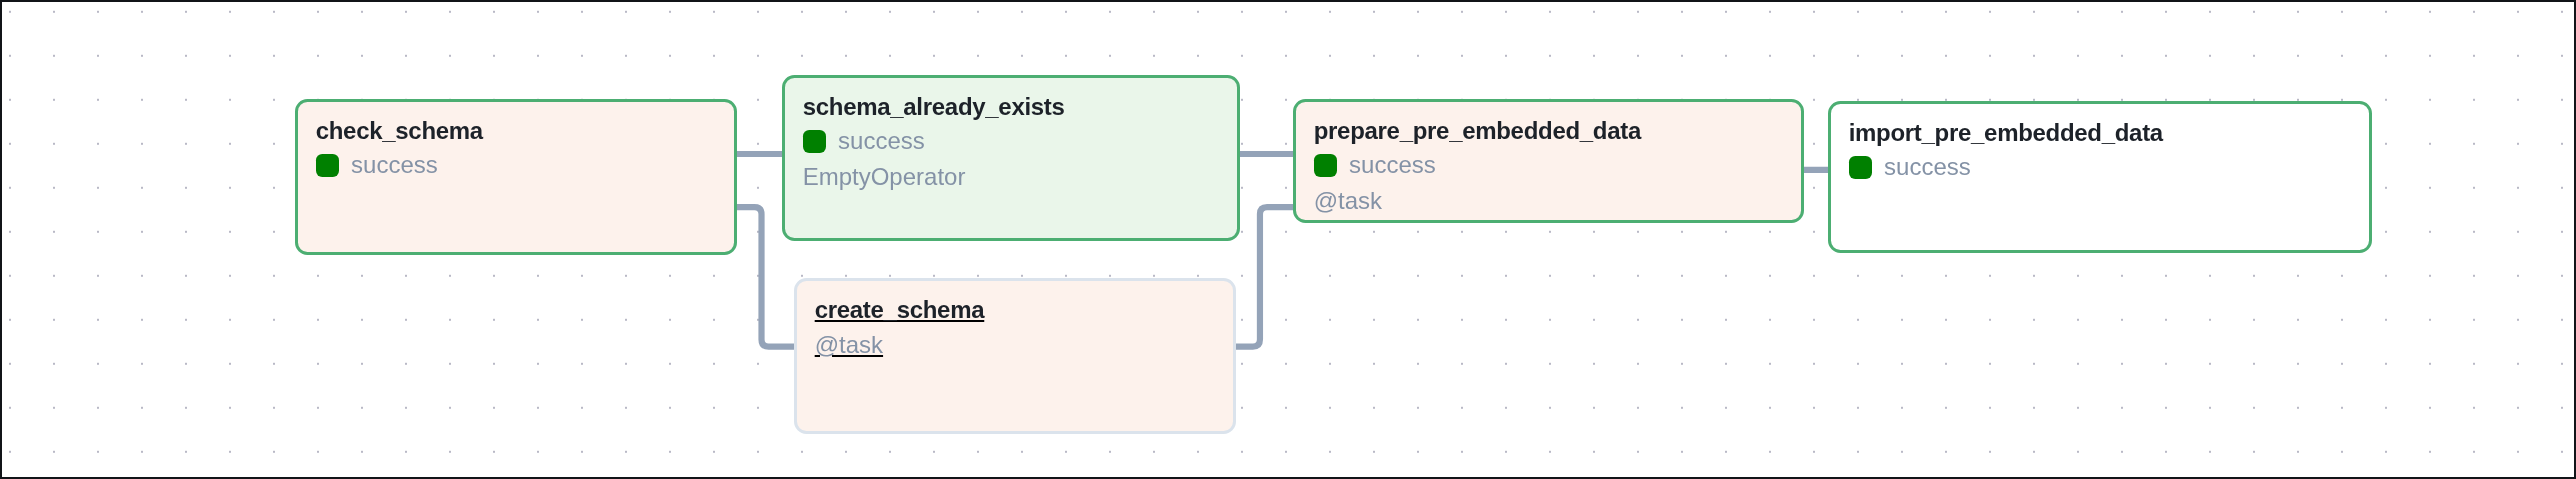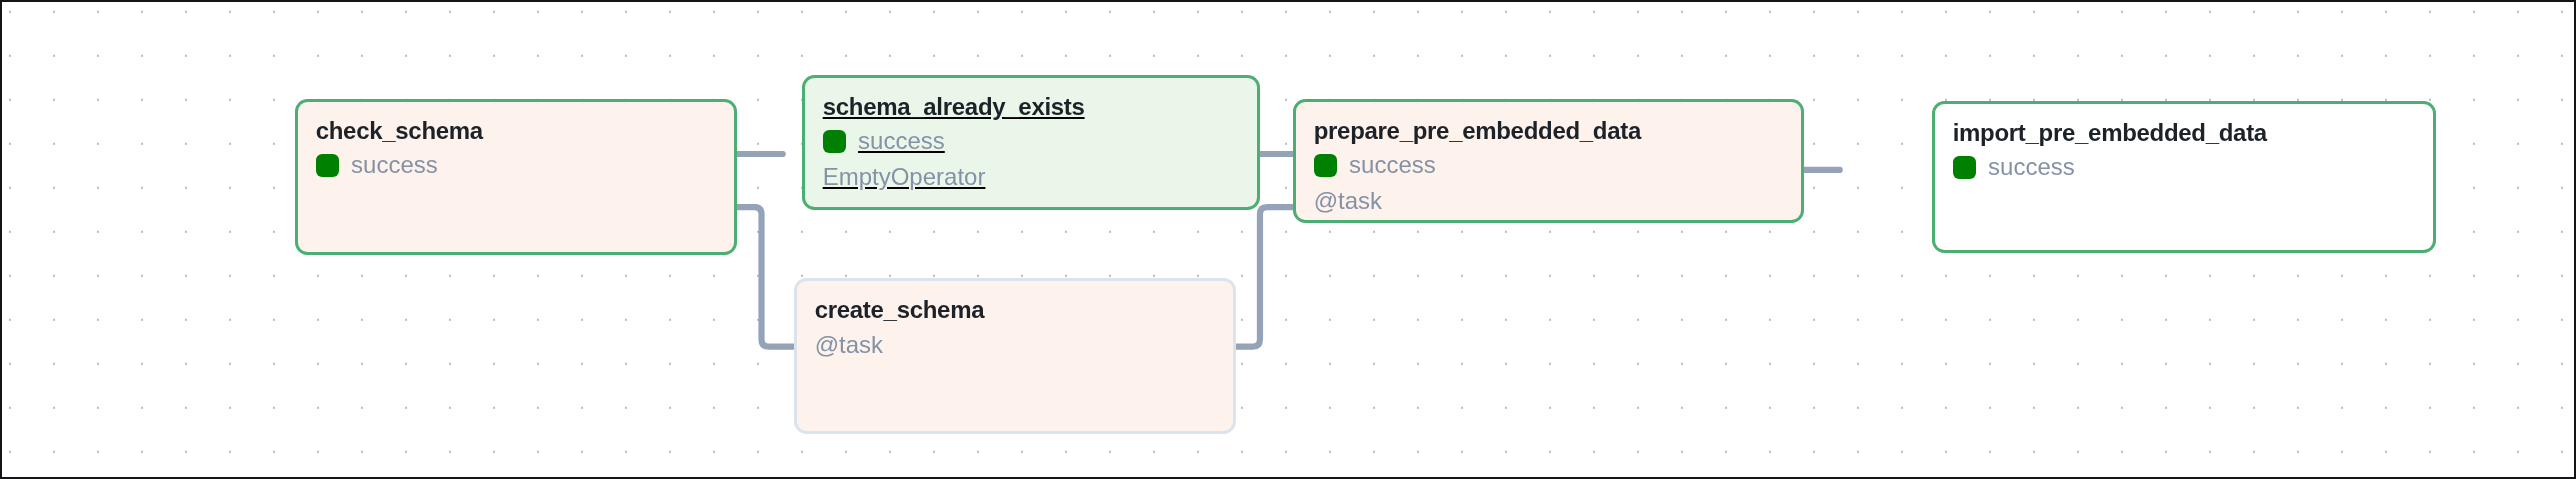--- a/index.html
+++ b/index.html
@@ -52,21 +52,21 @@
     background: #fdf2ec;
     border: 3.5px solid #4cae72;
     overflow: hidden;
   }
 
   .node.fill-peach   { background: #fdf2ec; }
   .node.fill-green   { background: #eaf6ea; }
   .node.fill-white   { background: #ffffff; }
 
   .node.border-green { border-color: #4cae72; }
-  .node.border-gray  { border-color: #dbe3ec; }
+  .node.border-gray  { border-color: #dbe3ec; text-decoration: underline; }
 
   .node-title {
     font-size: 24px;
     font-weight: bold;
     color: #1d2229;
     letter-spacing: -0.3px;
     line-height: 1.22;
     white-space: nowrap;
   }
 
@@ -118,21 +118,21 @@
   </svg>
 
   <div class="node fill-peach border-green" style="left:293px; top:97px; width:442px; height:156px;">
     <div class="node-title">check_schema</div>
     <div class="node-status-row">
       <span class="status-swatch" style="background:#008000;"></span>
       <span class="status-label">success</span>
     </div>
   </div>
 
-  <div class="node fill-green border-green" style="left:800px; top:73px; width:458px; height:135px;text-decoration:underline;">
+  <div class="node fill-green border-green" style="left:780px; top:73px; width:458px; height:166px;">
     <div class="node-title">schema_already_exists</div>
     <div class="node-status-row">
       <span class="status-swatch" style="background:#008000;"></span>
       <span class="status-label">success</span>
     </div>
     <div class="node-operator">EmptyOperator</div>
   </div>
 
   <div class="node fill-peach border-gray" style="left:792px; top:276px; width:442px; height:156px;">
     <div class="node-title">create_schema</div>
@@ -141,21 +141,21 @@
 
   <div class="node fill-peach border-green" style="left:1291px; top:97px; width:511px; height:124px;">
     <div class="node-title">prepare_pre_embedded_data</div>
     <div class="node-status-row">
       <span class="status-swatch" style="background:#008000;"></span>
       <span class="status-label">success</span>
     </div>
     <div class="node-operator">@task</div>
   </div>
 
-  <div class="node fill-white border-green" style="left:1930px; top:99px; width:504px; height:152px;">
+  <div class="node fill-white border-green" style="left:1826px; top:99px; width:544px; height:152px;">
     <div class="node-title">import_pre_embedded_data</div>
     <div class="node-status-row">
       <span class="status-swatch" style="background:#008000;"></span>
       <span class="status-label">success</span>
     </div>
   </div>
 
 </div>
 
 

